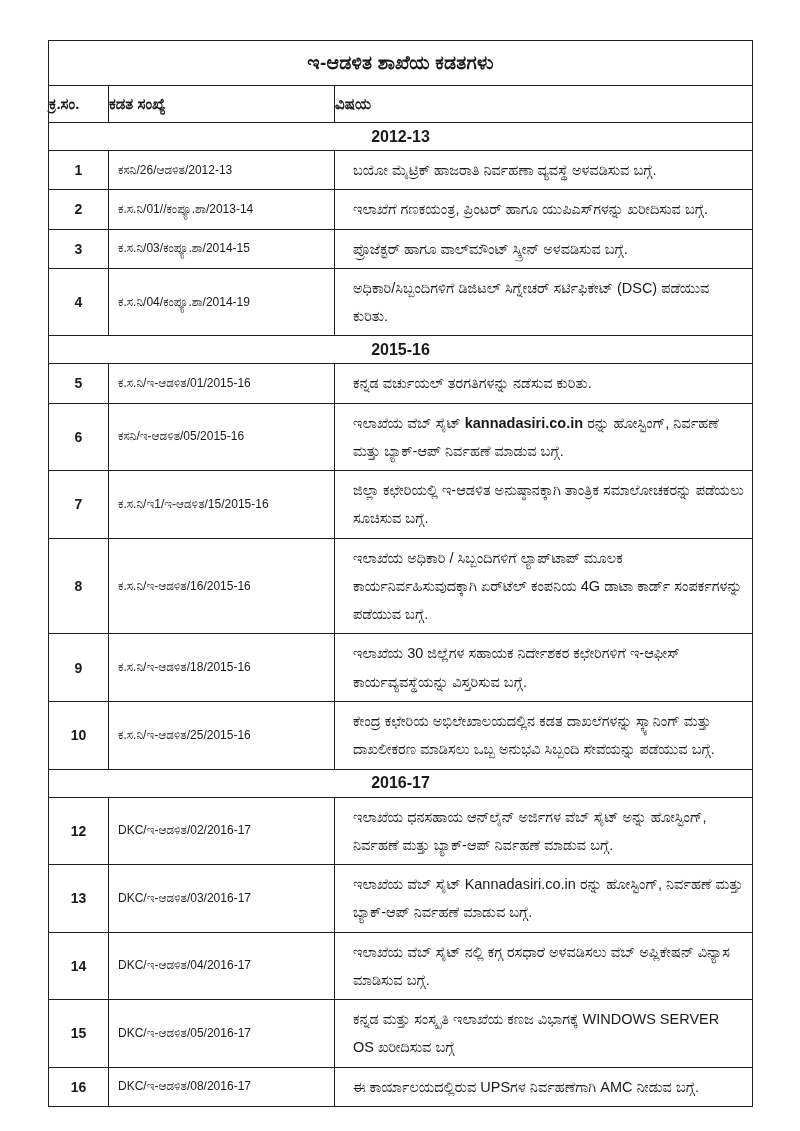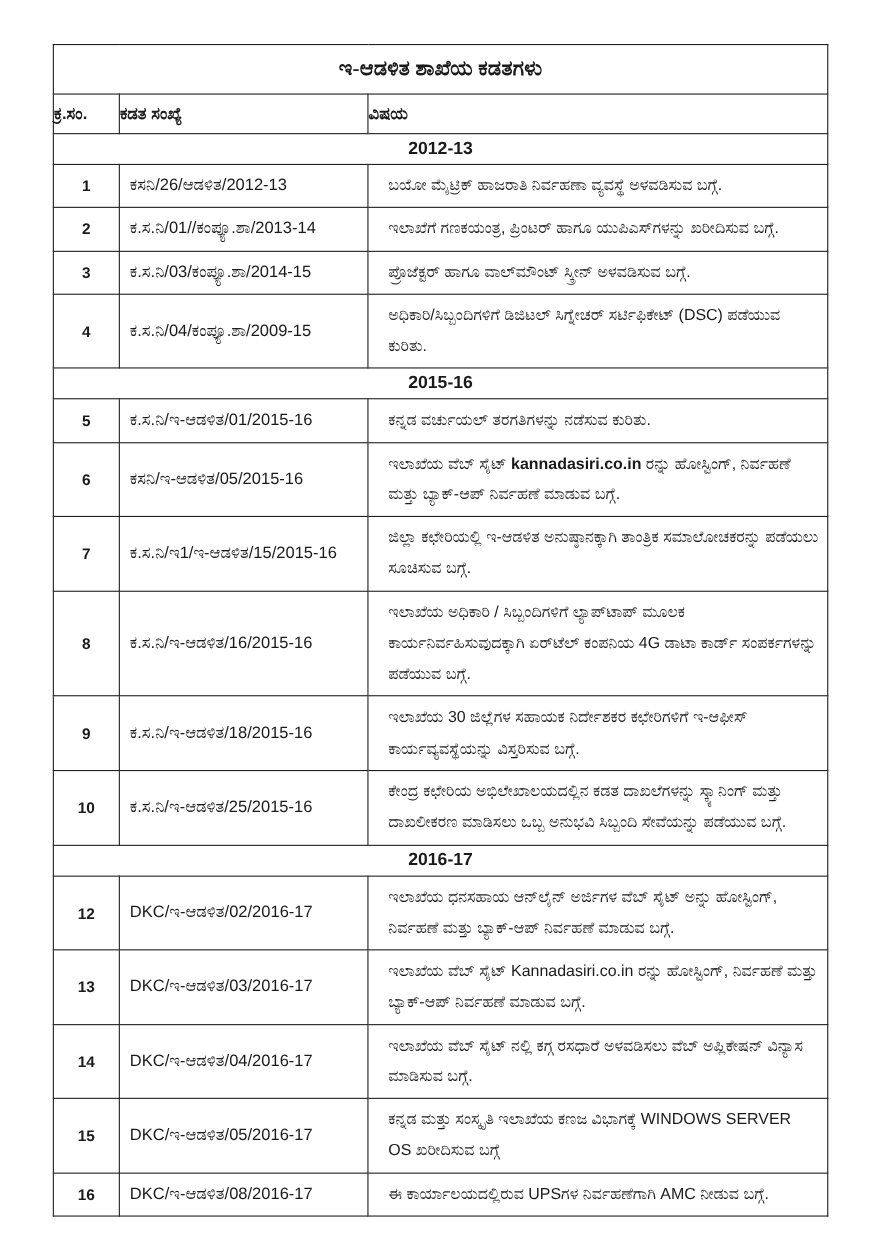--- a/index.html
+++ b/index.html
@@ -31,21 +31,20 @@
   col.c-sl   { width: 60px; }
   col.c-file { width: 226px; }
   col.c-subj { width: 418px; }
 
   .title-cell {
     font-size: 19px;
     font-weight: bold;
     text-align: center;
     padding: 11px 4px;
     letter-spacing: 0.2px;
-    font-family: Liberation Serif, serif;
   }
   .head-cell {
     font-size: 15px;
     font-weight: bold;
     text-align: left;
     padding: 9px 0;
   }
   .year-cell {
     font-size: 16px;
     font-weight: bold;
@@ -54,21 +53,21 @@
     height: 28px;
     margin-top: 48px;
   }
   .sl-cell {
     font-size: 14px;
     font-weight: bold;
     text-align: center;
     padding: 4px 2px;
   }
   .file-cell {
-    font-size: 15px;
+    font-size: 12px;
     padding: 5px 6px 5px 9px;
     line-height: 1.75;
     word-wrap: break-word;
   }
   .subj-cell {
     font-size: 14.5px;
     padding: 5px 8px 5px 18px;
     line-height: 1.95;
     word-wrap: break-word;
   }
@@ -106,21 +105,21 @@
       <td class="file-cell">ಕ.ಸ.ನಿ/01//ಕಂಪ್ಯೂ.ಶಾ/2013-14</td>
       <td class="subj-cell">ಇಲಾಖೆಗೆ ಗಣಕಯಂತ್ರ, ಪ್ರಿಂಟರ್ ಹಾಗೂ ಯುಪಿಎಸ್‌ಗಳನ್ನು ಖರೀದಿಸುವ ಬಗ್ಗೆ.</td>
     </tr>
         <tr class="data-row">
       <td class="sl-cell">3</td>
       <td class="file-cell">ಕ.ಸ.ನಿ/03/ಕಂಪ್ಯೂ.ಶಾ/2014-15</td>
       <td class="subj-cell">ಪ್ರೊಜೆಕ್ಟರ್ ಹಾಗೂ ವಾಲ್‌ಮೌಂಟ್ ಸ್ಕ್ರೀನ್ ಅಳವಡಿಸುವ ಬಗ್ಗೆ.</td>
     </tr>
         <tr class="data-row">
       <td class="sl-cell">4</td>
-      <td class="file-cell">ಕ.ಸ.ನಿ/04/ಕಂಪ್ಯೂ.ಶಾ/2009-15</td>
+      <td class="file-cell">ಕ.ಸ.ನಿ/04/ಕಂಪ್ಯೂ.ಶಾ/2014-19</td>
       <td class="subj-cell">ಅಧಿಕಾರಿ/ಸಿಬ್ಬಂದಿಗಳಿಗೆ ಡಿಜಿಟಲ್ ಸಿಗ್ನೇಚರ್ ಸರ್ಟಿಫಿಕೇಟ್ (DSC) ಪಡೆಯುವ ಕುರಿತು.</td>
     </tr>
         <tr>
       <td class="year-cell" colspan="3">2015-16</td>
     </tr>
         <tr class="data-row">
       <td class="sl-cell">5</td>
       <td class="file-cell">ಕ.ಸ.ನಿ/ಇ-ಆಡಳಿತ/01/2015-16</td>
       <td class="subj-cell">ಕನ್ನಡ ವರ್ಚುಯಲ್ ತರಗತಿಗಳನ್ನು ನಡೆಸುವ ಕುರಿತು.</td>
     </tr>

